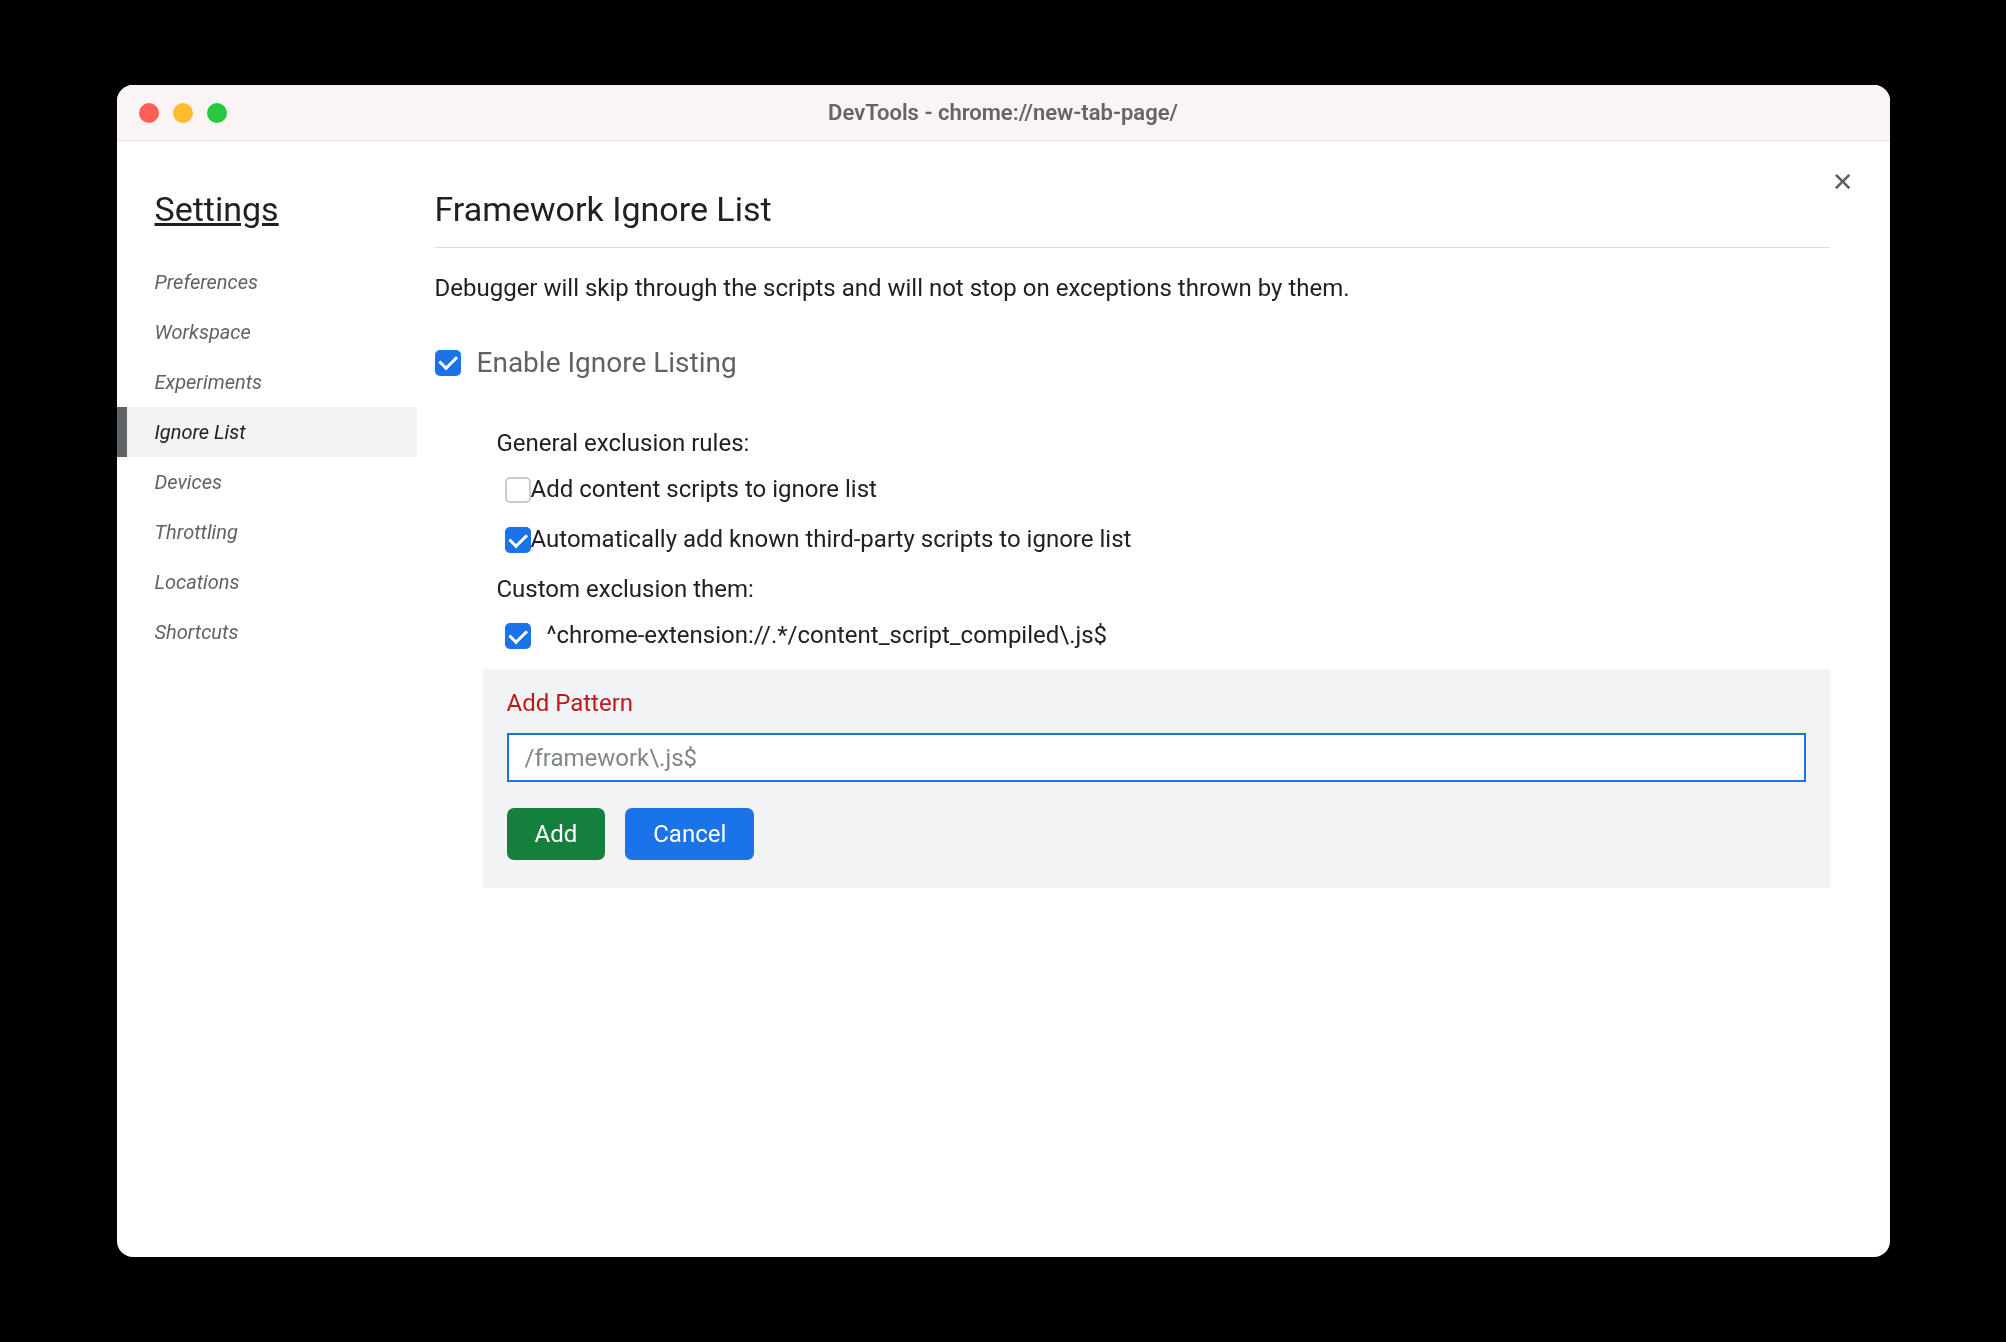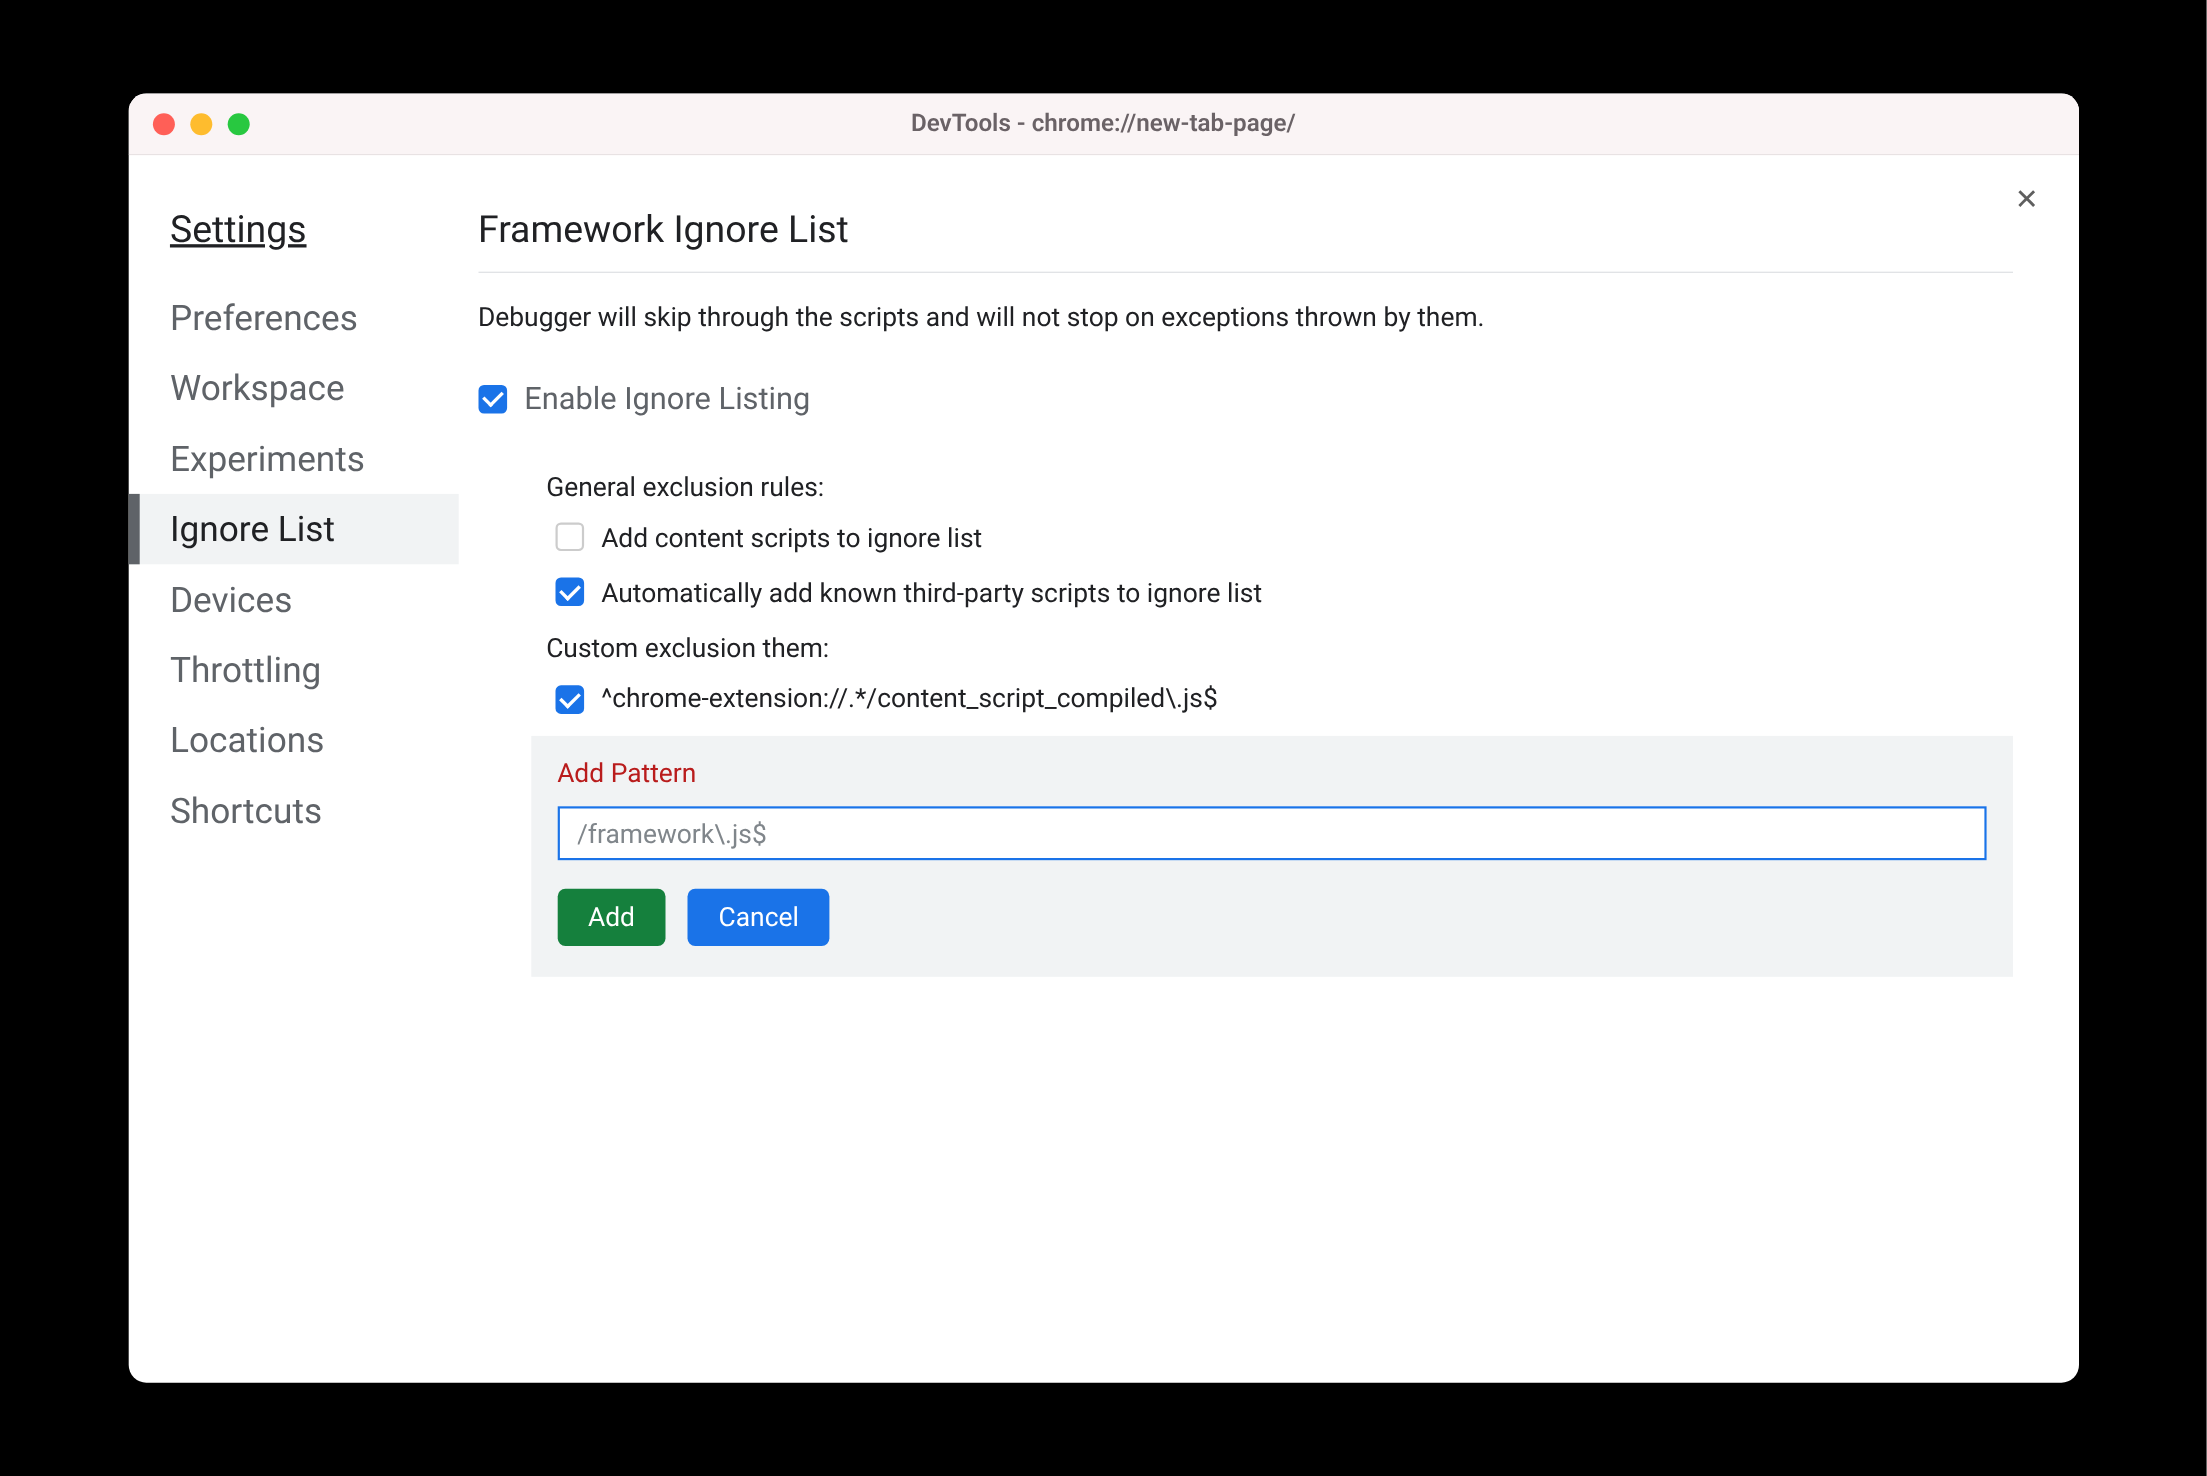--- a/index.html
+++ b/index.html
@@ -77,24 +77,25 @@
     }
     .sidebar-title {
       font-size: 34px;
       font-weight: 400;
       color: #202124;
       padding: 0 0 28px 38px;
       text-decoration: underline;
     }
     .sidebar-item {
       padding: 13px 0 13px 38px;
-      font-size: 32px;
+      font-size: 20px;
       color: #5f6368;
       cursor: pointer;
       position: relative;
+      font-style: italic;
     }
     .sidebar-item.active {
       background: #f1f3f4;
       color: #202124;
     }
     .sidebar-item.active::before {
       content: '';
       position: absolute;
       left: 0;
       top: 0;
@@ -162,22 +163,22 @@
     .indented-section {
       padding-left: 62px;
     }
     .section-label {
       font-size: 24px;
       color: #202124;
       margin-bottom: 18px;
     }
     .rule-row {
       display: flex;
-      align-items: flex-start;
-      gap: 16px;
+      align-items: flex-end;
+      gap: 0;
       padding-left: 8px;
       margin-bottom: 22px;
     }
     .rule-row:last-of-type {
       margin-bottom: 44px;
     }
     .rule-label {
       font-size: 24px;
       color: #202124;
     }

